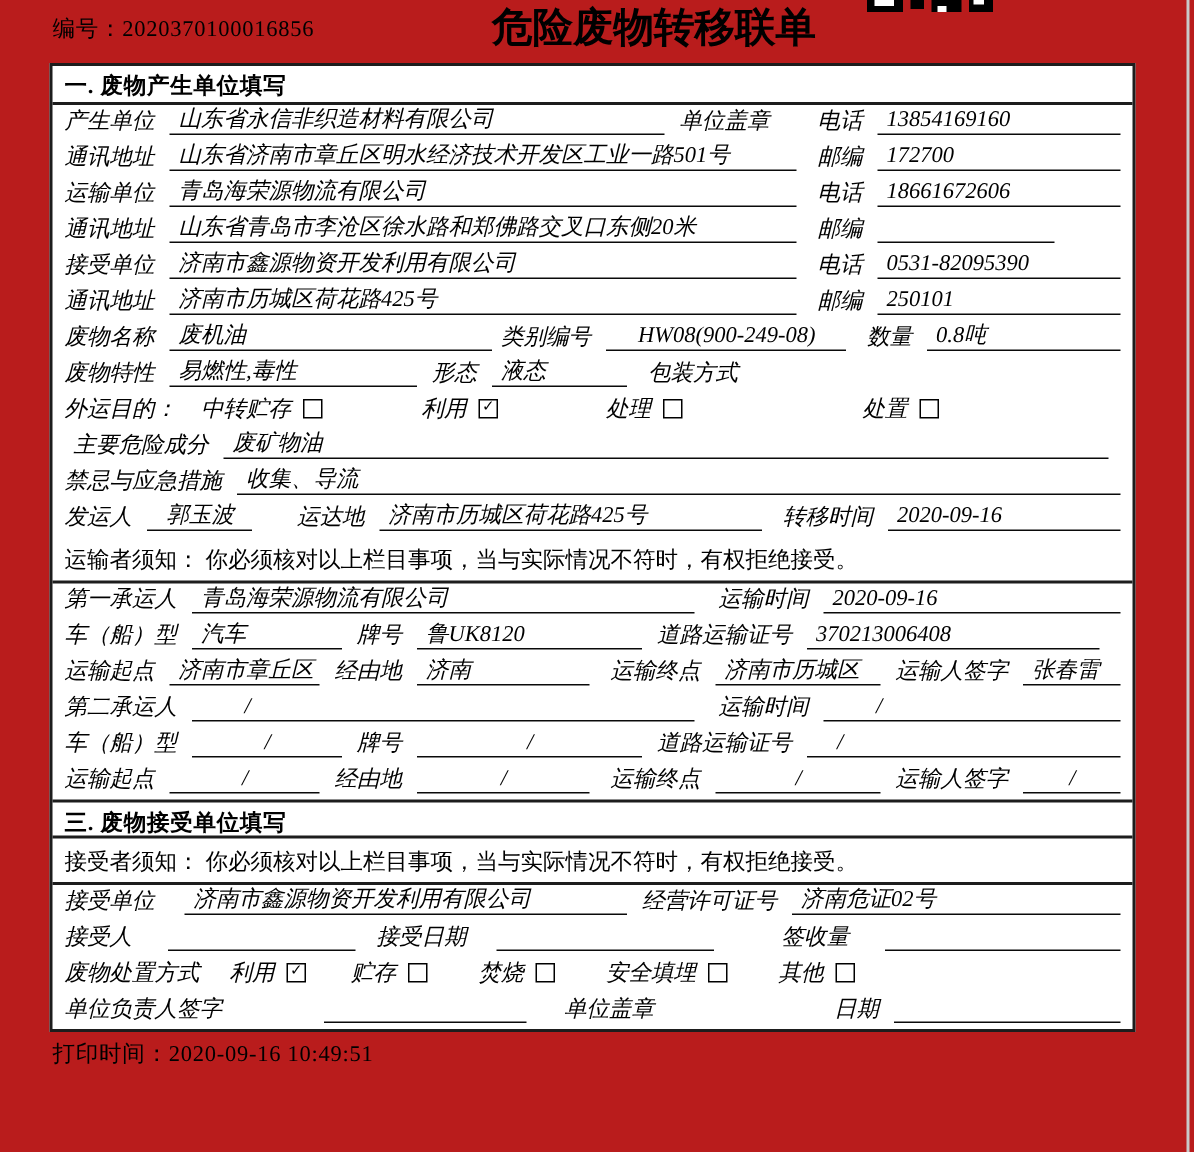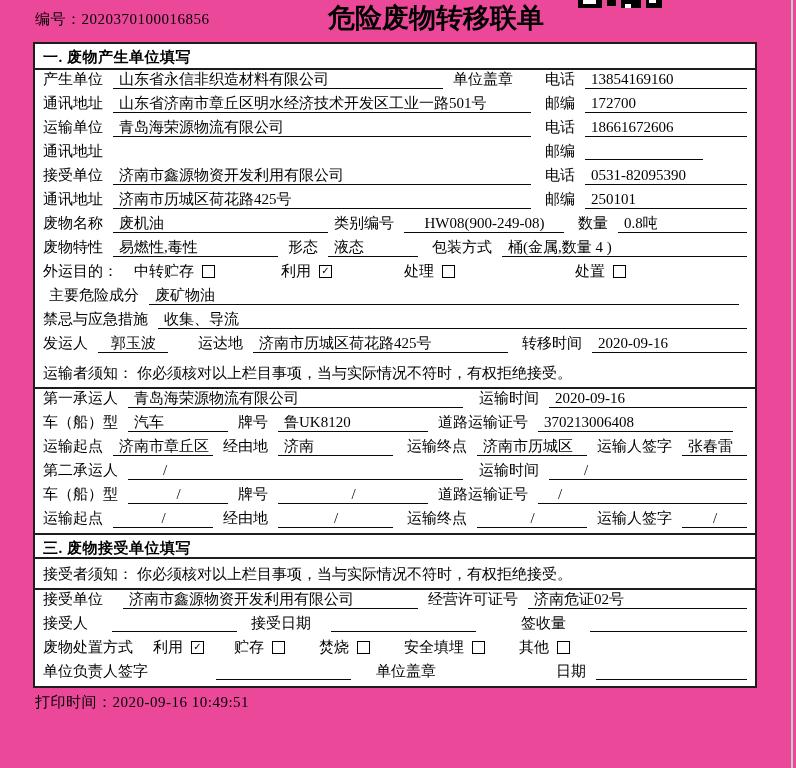--- a/index.html
+++ b/index.html
@@ -1,18 +1,18 @@
 <!DOCTYPE html>
 <html><head>
 <meta charset="utf-8">
 <style>
   * { margin:0; padding:0; box-sizing:border-box; }
   html,body { background:#fff; }
   .page {
-    position:relative; width:796px; height:768px; background:#ec4899;
+    position:relative; width:796px; height:768px; background:#b91c1c;
     font-family:"Liberation Serif","DejaVu Serif",serif;
     color:#000; font-size:15px; overflow:hidden;
   }
   .window-edge { position:absolute; top:0; right:3px; width:2px; height:100%; background:#c9c9c9; }
 
   
   .topbar { position:relative; height:42px; }
   .serial { position:absolute; left:35px; top:10px; white-space:nowrap; letter-spacing:.5px; }
   .doc-title { position:absolute; left:328px; top:0; font-size:27px; font-weight:bold; white-space:nowrap;text-align:right; }
   .qr-frag { position:absolute; left:578px; top:0; width:86px; height:8px; display:flex; gap:5px; }
@@ -28,21 +28,21 @@
   
   .form { margin-left:33px; width:724px; border:2px solid #1d1d1d; background:#fff; }
   .sec-title {
     font-weight:bold; height:26px; padding:4px 8px 0 8px;
     border-bottom:2px solid #1d1d1d; letter-spacing:.5px;
   }
   .sec-title.mid { border-top:2px solid #1d1d1d; }
   .notice { height:31px; padding:6px 8px 0 8px; border-bottom:2px solid #1d1d1d; white-space:nowrap; }
   .notice .nl { margin-right:4px; }
 
-  .row { display:flex; align-items:flex-start; height:24px; padding:0 8px 3px 8px; }
+  .row { display:flex; align-items:center; height:24px; padding:0 8px 3px 8px;font-style:italic; }
   .lbl { white-space:nowrap; margin-right:10px; }
   .val {
     border-bottom:1px solid #0a0a0a; white-space:nowrap; overflow:hidden;
     padding:0 5px 0 6px; min-height:18px; line-height:18px;
   }
   .grow { flex:1 1 auto; }
   .lg { display:flex; align-items:flex-end; flex:0 0 502px; }
   .seal { margin-left:10px; margin-right:32px; white-space:nowrap; }
 
   .w70{width:70px} .w90{width:90px} .w100{width:100px} .w110{width:110px}
@@ -120,20 +120,21 @@
         <span class="lbl">运输单位</span>
         <span class="val grow mr14">青岛海荣源物流有限公司</span>
       </div>
       <span class="lbl">电话</span>
       <span class="val grow">18661672606</span>
     </div>
 
     <div class="row">
       <div class="lg">
         <span class="lbl">通讯地址</span>
+        <span class="val grow mr14">山东省青岛市李沧区徐水路和郑佛路交叉口东侧20米</span>
       </div>
       <span class="lbl">邮编</span>
       <span class="val w118"></span>
     </div>
 
     <div class="row">
       <div class="lg">
         <span class="lbl">接受单位</span>
         <span class="val grow mr14">济南市鑫源物资开发利用有限公司</span>
       </div>
@@ -158,21 +159,20 @@
       <span class="lbl ml14">数量</span>
       <span class="val grow">0.8吨</span>
     </div>
 
     <div class="row">
       <span class="lbl">废物特性</span>
       <span class="val w165">易燃性,毒性</span>
       <span class="lbl ml10">形态</span>
       <span class="val w90">液态</span>
       <span class="lbl ml14">包装方式</span>
-      <span class="val grow">桶(金属,数量 4 )</span>
     </div>
 
     <div class="row">
       <span class="lbl">外运目的：</span>
       <span class="opt ml6">
         <span>中转贮存</span>
         <span class="cb"></span>
       </span>
       <span class="opt ml66">
         <span>利用</span>

